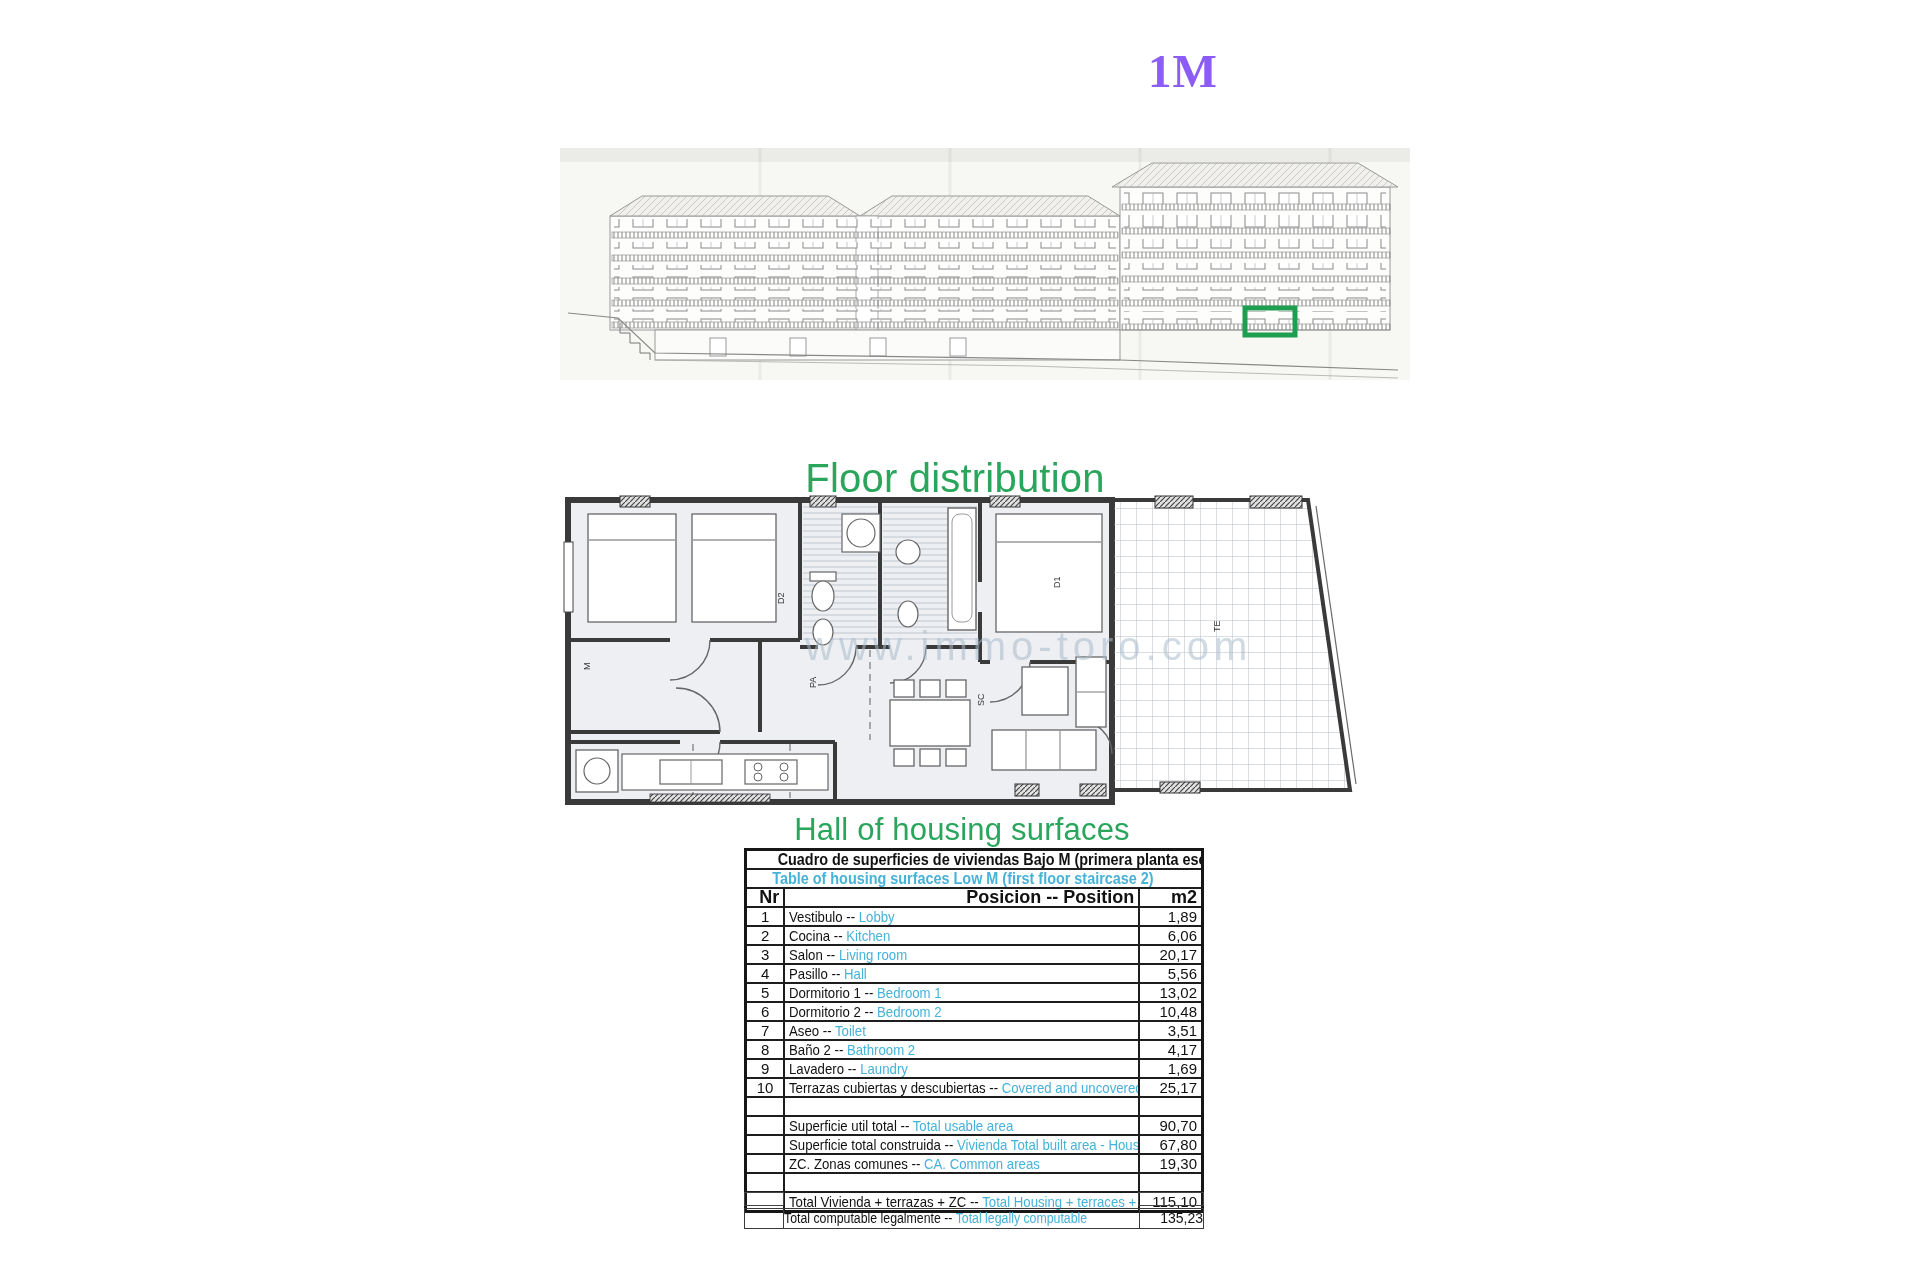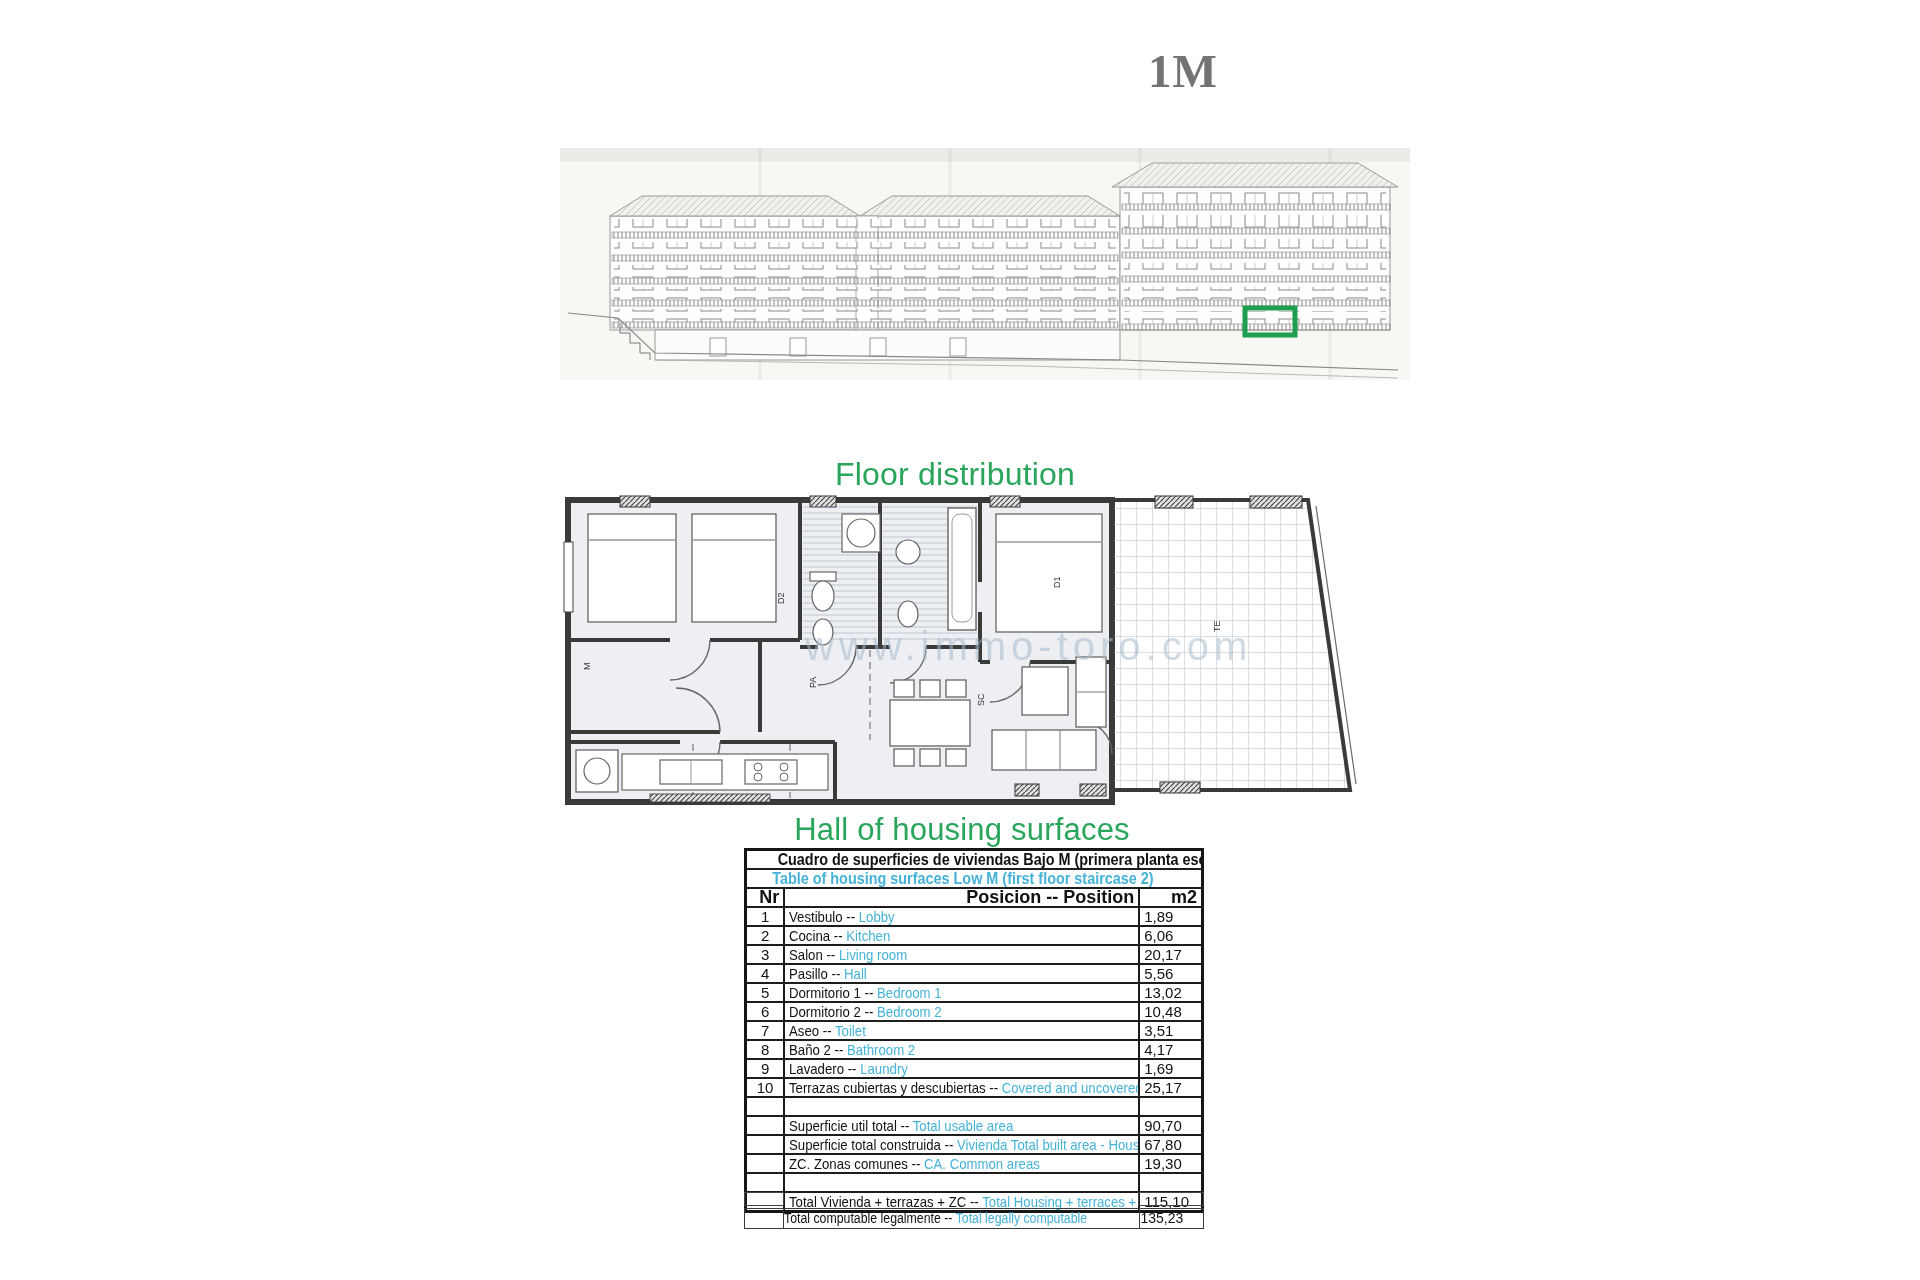--- a/index.html
+++ b/index.html
@@ -2,35 +2,35 @@
 <html style="--green: #2aa55c; --cyan: #45b2d8; --hl: #1f9e50;"><head>
 <meta charset="utf-8">
 <style>
   html,body{margin:0;padding:0;background:#ffffff;}
   body{width:1920px;height:1280px;position:relative;overflow:hidden;
        font-family:"Liberation Sans",sans-serif;color:#111;}
   .abs{position:absolute;}
 
   
   #unit-title{left:1148px;top:44px;font-family:"Liberation Serif",serif;
-    font-weight:bold;font-size:47px;letter-spacing:1px;color:#737373;}
-  .green-heading{color:var(--green);font-size:32px;font-weight:500;
+    font-weight:bold;font-size:47px;letter-spacing:1px;color:#8b5cf6;}
+  .green-heading{color:var(--green);font-size:40px;font-weight:500;
     text-align:center;letter-spacing:0.2px;}
   #floor-heading{left:755px;top:456px;width:400px;}
   #table-heading{left:712px;top:812px;width:500px;font-size:31px;}
 
   
   #table-wrap{left:744px;top:848px;width:460px;}
   table.surfaces{border-collapse:collapse;width:460px;table-layout:fixed;
     border:3px solid #161616;font-size:15px;}
   table.surfaces td,table.surfaces th{border:2px solid #1d1d1d;padding:0 4px;
     height:17px;line-height:17px;overflow:hidden;white-space:nowrap;}
   .col-nr{width:38px;text-align:center;}
   .col-pos{width:348px;}
-  .col-m2{width:62px;}
+  .col-m2{width:62px;text-align:right;}
   th.t-es{font-size:16px;font-weight:bold;text-align:center;height:21px;}
   th.t-en{font-size:16px;font-weight:bold;text-align:left;color:var(--cyan);}
   th.colhead{font-weight:bold;text-align:right;font-size:18px;}
   .en{color:var(--cyan);}
   tr.bold td{font-weight:normal;}
   .sq{display:inline-block;white-space:nowrap;transform:scaleX(.9);
       transform-origin:50% 50%;}
   .sql{display:inline-block;white-space:nowrap;transform:scaleX(.88);
       transform-origin:0 50%;}
   

